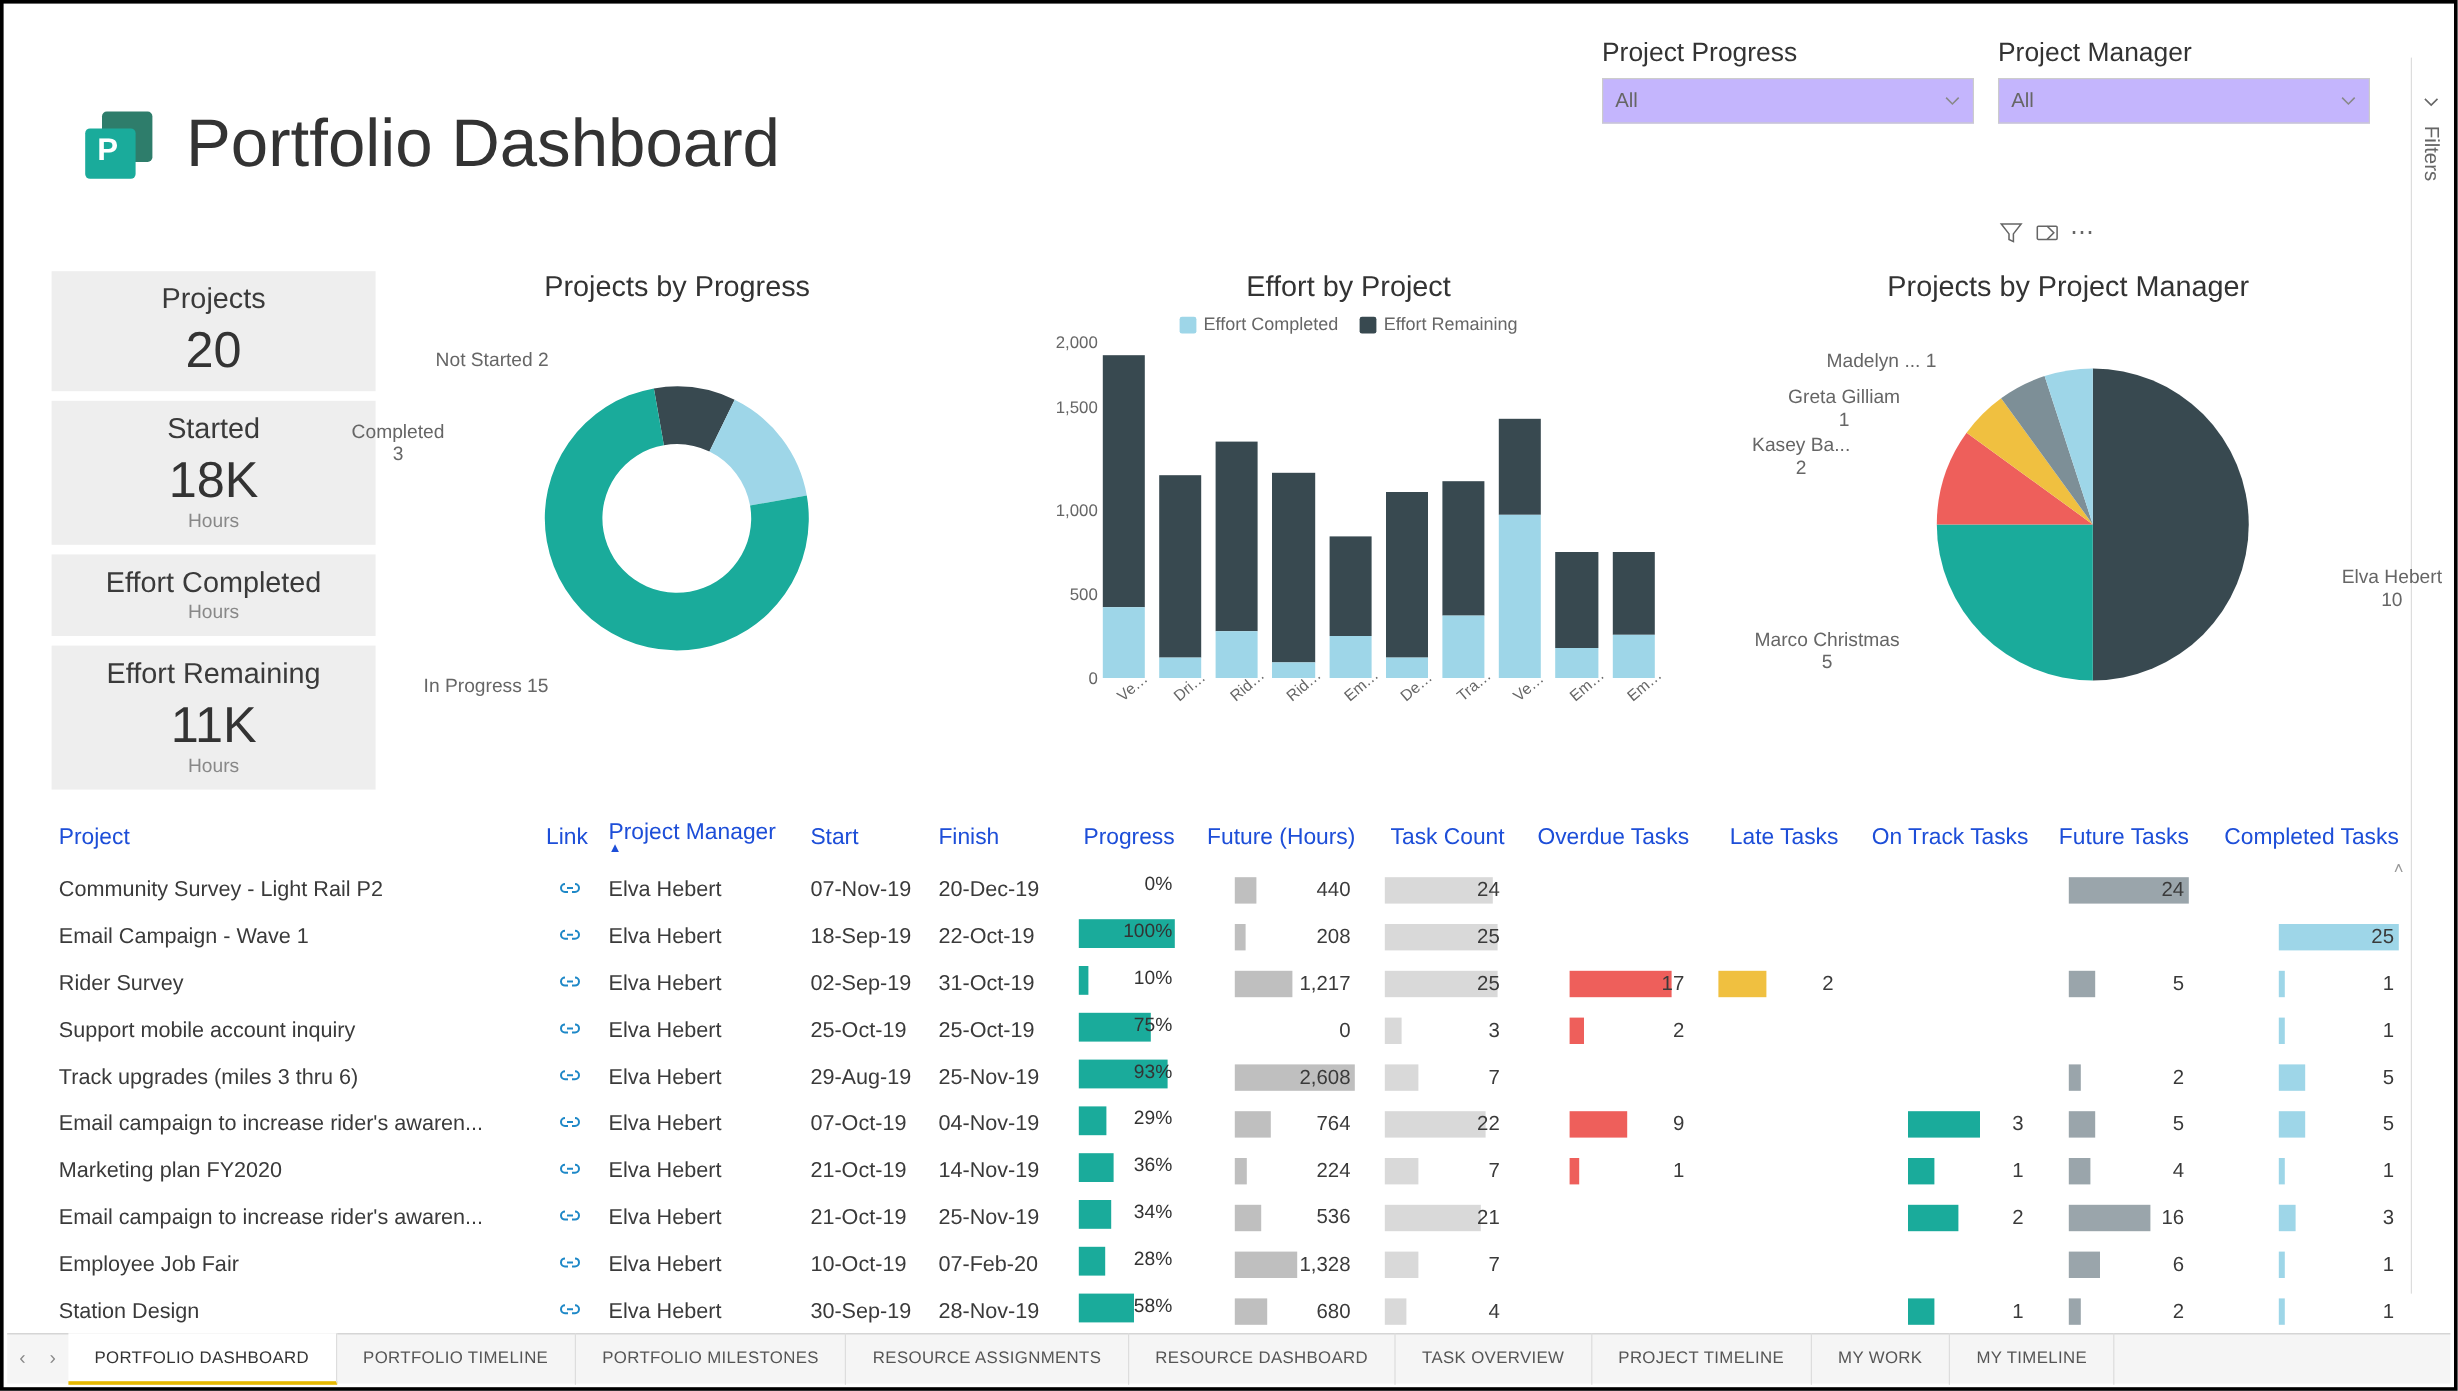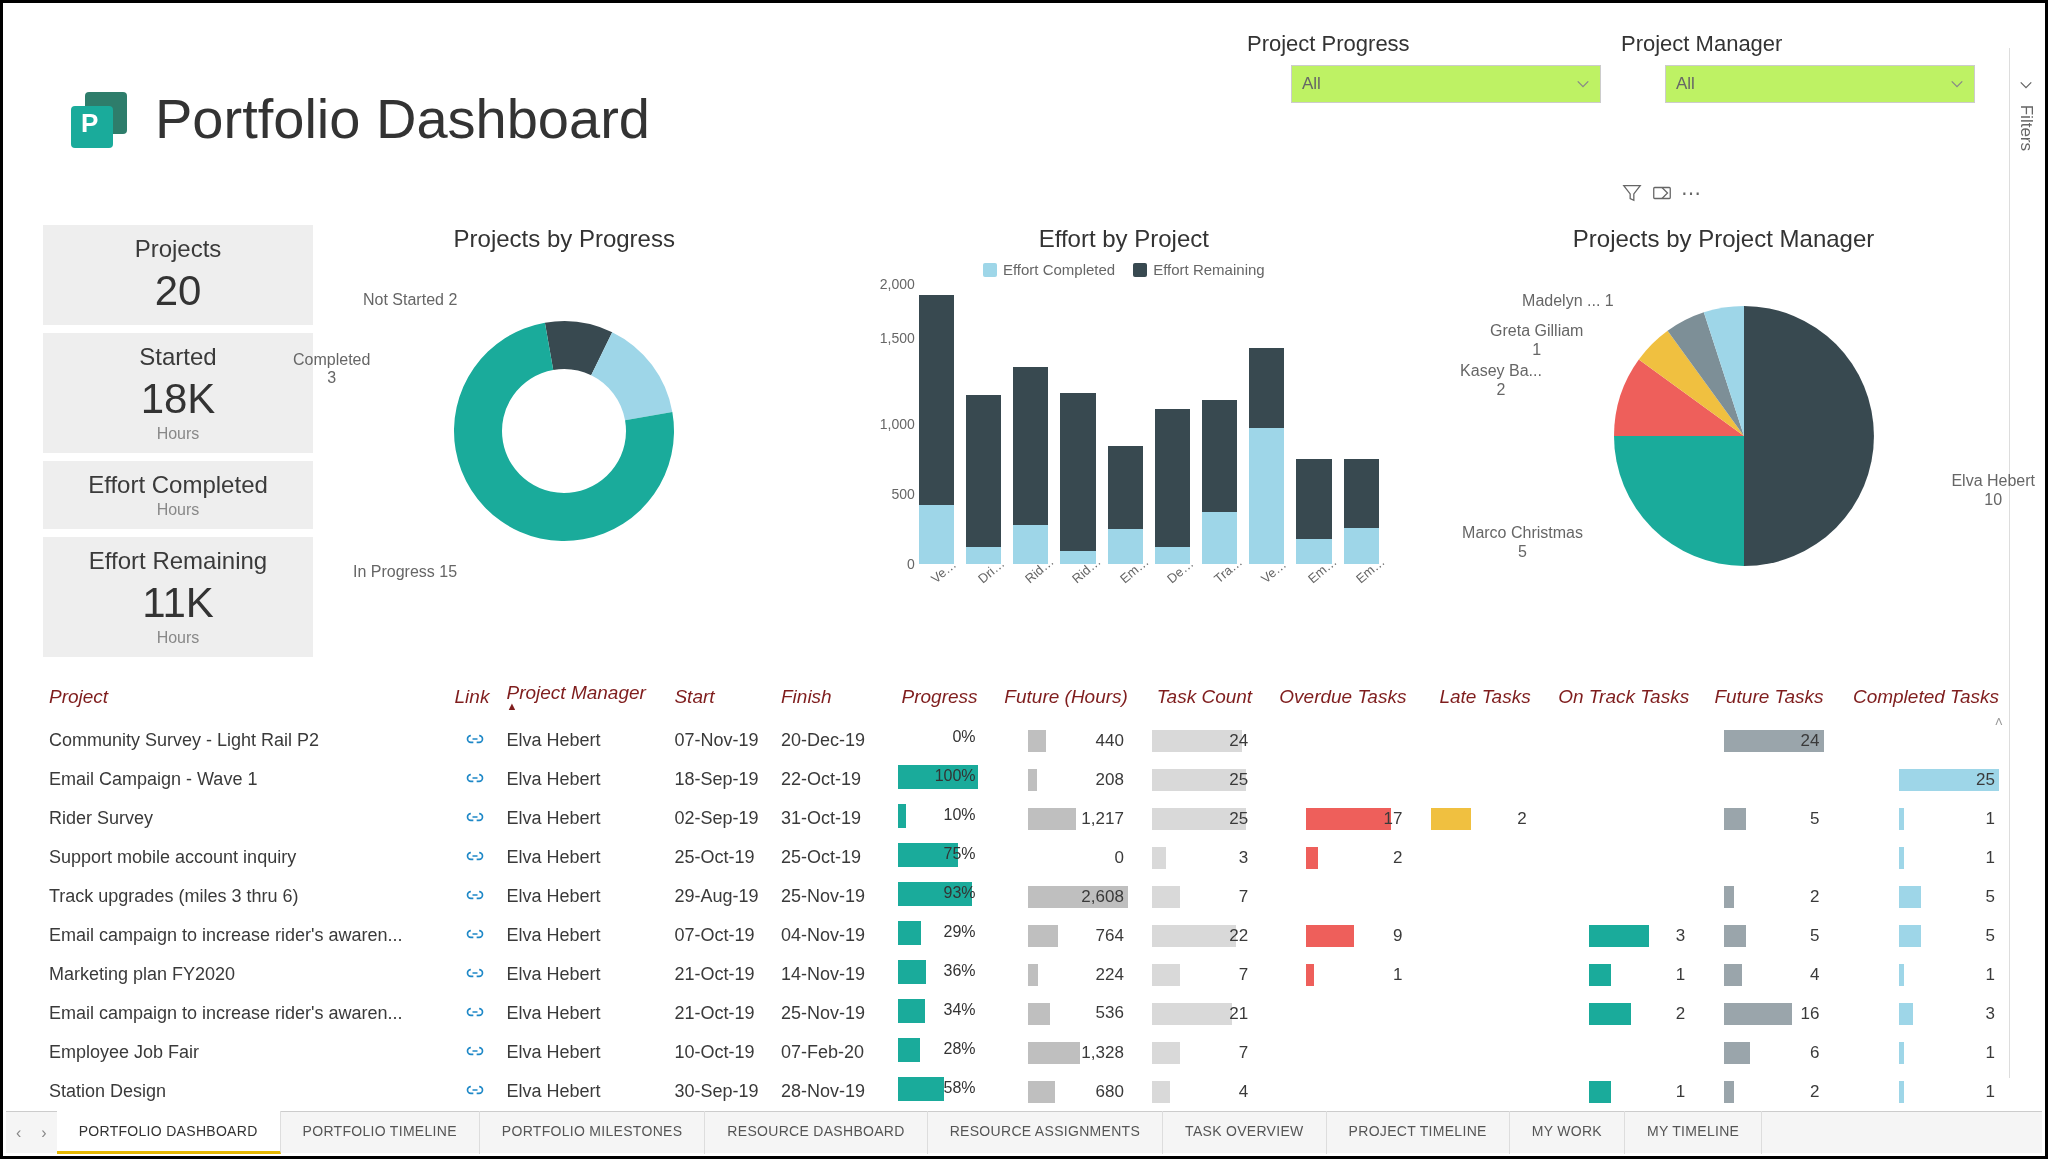--- a/index.html
+++ b/index.html
@@ -7,21 +7,21 @@
 
 
 .header { padding:28px 40px 10px 60px; display:flex; justify-content:space-between; }
 .header-left { display:flex; align-items:center; gap:20px; }
 .logo { width:72px; height:72px; position:relative; }
 .logo svg { width:100%; height:100%; }
 .title { font-size:56px; font-weight:400; color:#333; }
 .header-right { display:flex; gap:20px; align-items:flex-start; padding-right:30px;}
 .filter-group { display:flex; flex-direction:column; }
 .filter-label { font-size:22px; color:#333; margin-bottom:8px; }
-.filter-select { width:310px; height:38px; border:1px solid #ccc; background:#bef264; padding:4px 10px; font-size:17px; color:#666; display:flex; justify-content:space-between; align-items:center; cursor:pointer;margin-left:44px; }
+.filter-select { width:310px; height:38px; border:1px solid #ccc; background:#c4b5fd; padding:4px 10px; font-size:17px; color:#666; display:flex; justify-content:space-between; align-items:center; cursor:pointer; }
 .filter-select svg { width:14px; height:14px; fill:#888;}
 .header-icons { display:flex; gap:8px; align-items:center; margin-top:78px; }
 .header-icons svg { width:22px; height:22px; fill:none; stroke:#666; stroke-width:1.4;}
 .dots { font-size:20px; color:#666; letter-spacing:1px;}
 
 
 .filters-tab { position:absolute; right:3px; top:45px; writing-mode:vertical-lr; font-size:17px; color:#666; padding:30px 6px; border-left:1px solid #ddd; height:1030px;}
 .filters-tab svg { width:14px; height:14px; transform:rotate(90deg); margin-bottom:8px; fill:#666;}
 
 
@@ -51,21 +51,21 @@
 .bar-lbls { display:flex; gap:12px; padding-left:50px; width:510px; margin:0 auto;}
 .bar-lbl { flex:1; font-size:13px; color:#666; text-align:left; white-space:nowrap; transform-origin:top left; transform:rotate(-40deg) translateY(8px); padding-top:6px; height:100px; overflow:hidden; text-overflow:ellipsis;}
 
 
 .pie-wrap { position:relative; display:flex; justify-content:center; }
 .pie-lbl { position:absolute; font-size:16px; color:#666; white-space:nowrap; text-align:center; line-height:1.2;}
 
 
 .table-wrap { margin:10px 40px 0 40px; position:relative;}
 table { width:100%; border-collapse:collapse; font-size:18px;}
-th { text-align:left; padding:8px 6px; font-weight:400; color:#7f1d1d; border-bottom:1px solid transparent; white-space:nowrap; font-size:19px;font-style:italic;}
+th { text-align:left; padding:8px 6px; font-weight:400; color:#1d4ed8; border-bottom:1px solid transparent; white-space:nowrap; font-size:19px;}
 td { padding:5px 6px; color:#3a3a3a; white-space:nowrap;}
 .table-body tr { height:33px;}
 .th-r, .td-r { text-align:right;}
 .link-ic svg { width:20px; height:14px; fill:none; stroke:#1e88c7; stroke-width:2;}
 .prog-cell { position:relative; width:80px; height:24px; display:inline-block;}
 .prog-fill { position:absolute; left:0; top:0; height:24px; background:#1aab9b;}
 .prog-txt { position:absolute; right:2px; top:2px; font-size:16px; color:#333; z-index:2;}
 .scroll-up, .scroll-down { position:absolute; right:2px; font-size:14px; color:#999; }
 .scroll-up { top:40px;}
 
@@ -684,20 +684,20 @@
 
 </div>
 
 <div class="footer">
   <span class="nav-btn">‹</span>
   <span class="nav-btn">›</span>
   <div id="tabs" style="display:flex;">
       <div class="tab active">PORTFOLIO DASHBOARD</div>
       <div class="tab">PORTFOLIO TIMELINE</div>
       <div class="tab">PORTFOLIO MILESTONES</div>
+      <div class="tab">RESOURCE ASSIGNMENTS</div>
       <div class="tab">RESOURCE DASHBOARD</div>
-      <div class="tab">RESOURCE ASSIGNMENTS</div>
       <div class="tab">TASK OVERVIEW</div>
       <div class="tab">PROJECT TIMELINE</div>
       <div class="tab">MY WORK</div>
       <div class="tab">MY TIMELINE</div>
     </div>
 </div>
 
 </body></html>

